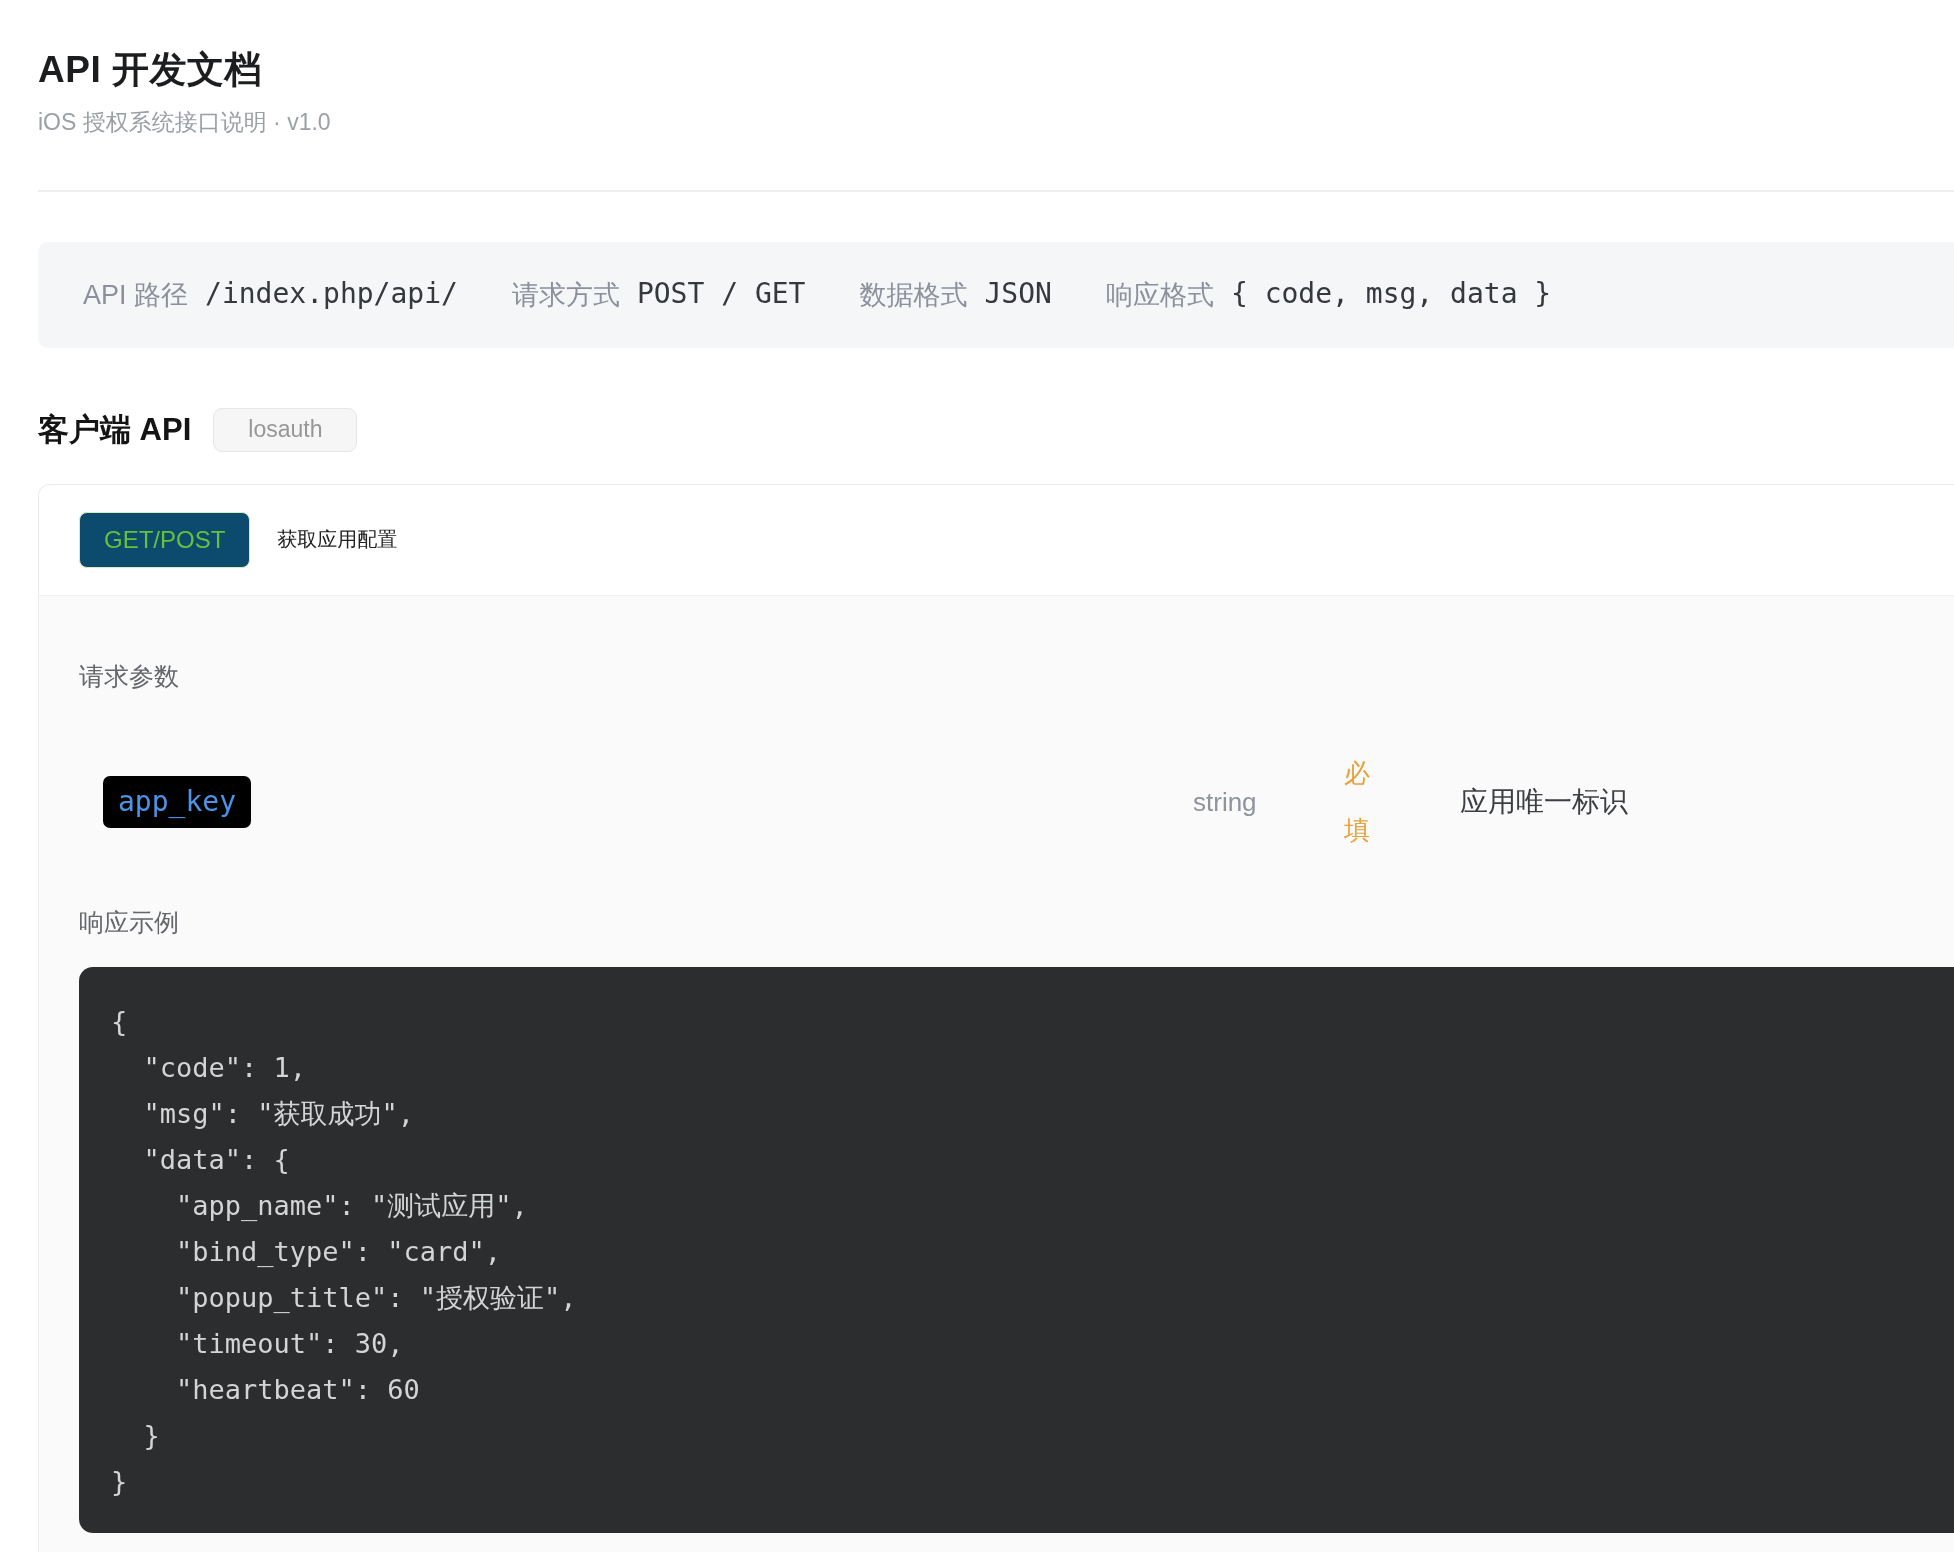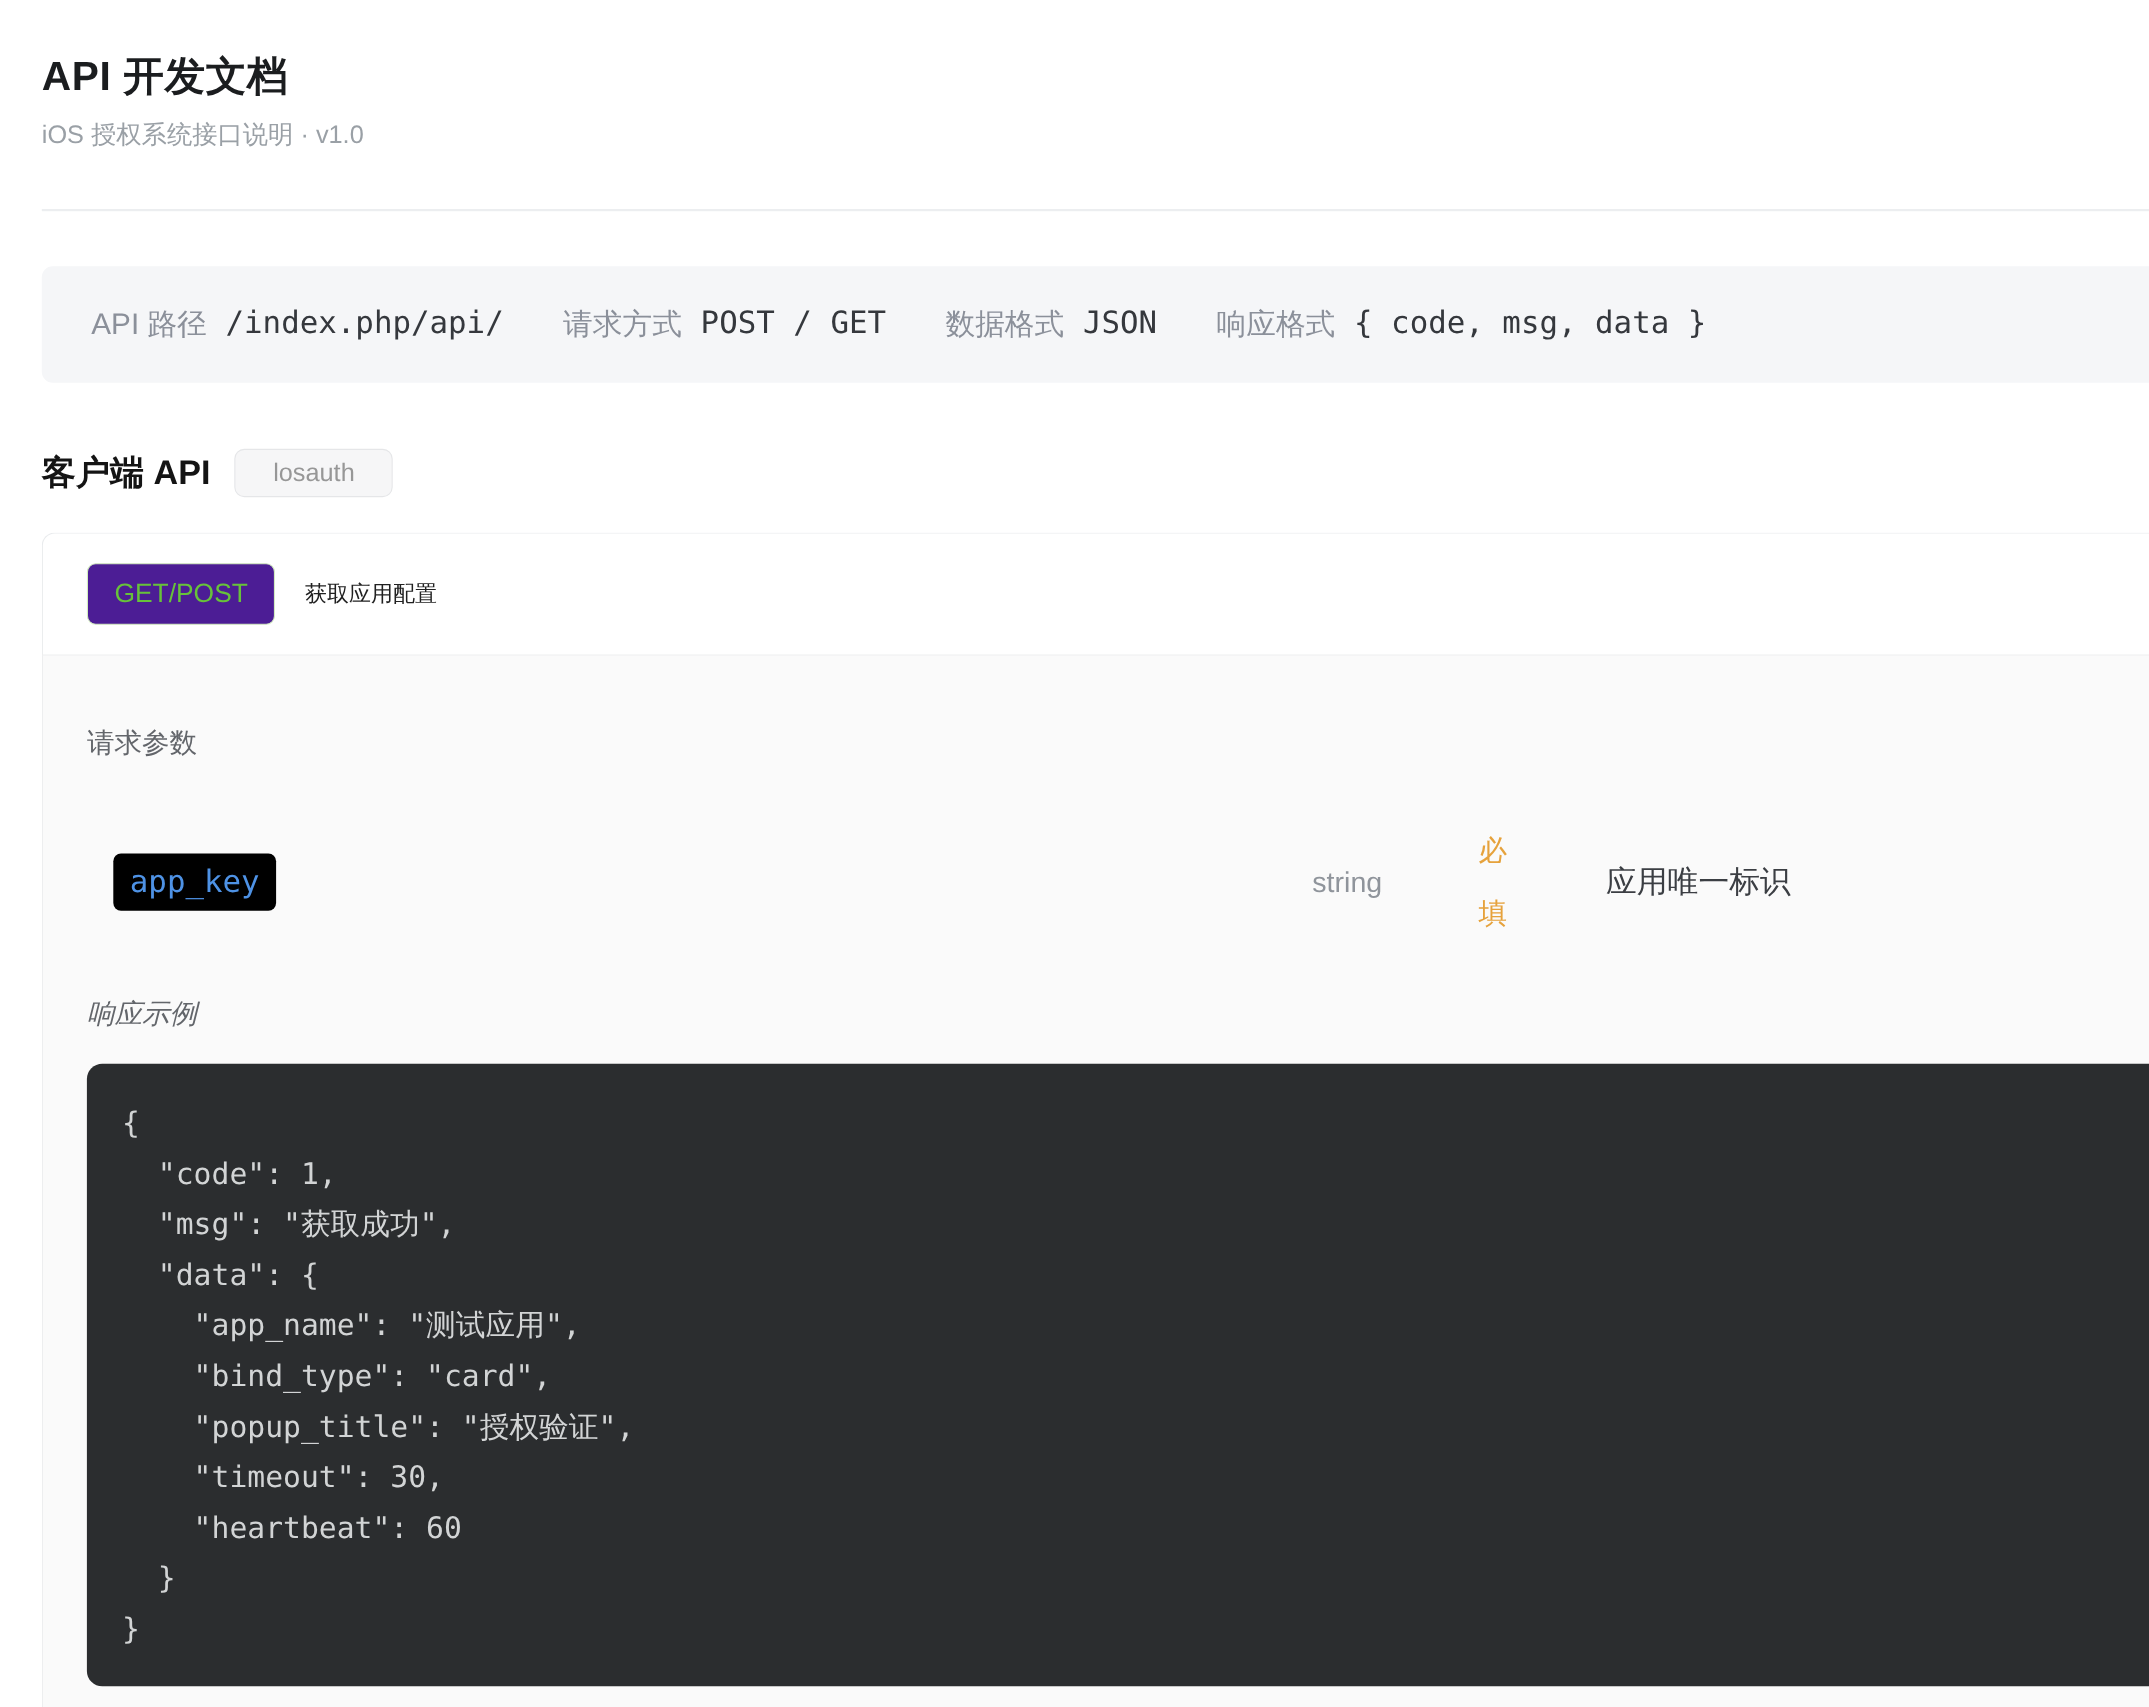--- a/index.html
+++ b/index.html
@@ -23,40 +23,40 @@
   
   .section-head { margin-top: 60px; display: flex; align-items: center; gap: 22px; }
   .section-title { font-size: 31px; font-weight: 700; color: #141414; }
   .section-badge { font-size: 23px; color: #979797; background: #f6f6f7;
                    border: 1px solid #e5e6e8; border-radius: 9px; padding: 7px 34px; line-height: 1.2; }
 
   
   .card { margin-top: 32px; border: 1px solid #e9ebed; border-right: none; border-bottom: none;
           border-radius: 12px 0 0 0; background: #ffffff; }
   .card-header { height: 110px; display: flex; align-items: center; gap: 27px; padding: 0 40px; }
-  .method-badge { font-size: 24px; color: #67c23a; background: #4c1d95; border: 1px solid #d3ecc0;
+  .method-badge { font-size: 24px; color: #67c23a; background: #0c4a6e; border: 1px solid #d3ecc0;
                   border-radius: 8px; padding: 13px 24px; line-height: 1.2; }
   .endpoint-title { font-size: 20px; font-weight: 400; color: #212121; }
 
   .card-body { background: #fafafa; border-top: 1px solid #f0f1f2; padding: 67px 0 60px 40px; }
   .sub-heading { font-size: 25px; font-weight: 500; color: #63666b; line-height: 26px; }
 
   
   .param-row { margin-top: 56px; display: grid; grid-template-columns: 1093px 172px 111px auto;
                align-items: center; }
   .param-name-chip { display: inline-block; margin-left: 24px; background: #000000; border-radius: 7px;
                      padding: 10px 15px; font-family: "DejaVu Sans Mono", monospace;
                      font-size: 28px; color: #4e92e5; line-height: 1.15; }
   .param-type { font-size: 26px; color: #8f949b; margin-left: 21px; }
   .param-required { display: inline-block; width: 30px; font-size: 26px; line-height: 2.2;
                     color: #e6a23c; word-break: break-all; }
   .param-desc { font-size: 28px; color: #3b3e43; padding-left: 5px; }
 
   
-  .resp-heading { margin-top: 50px; font-style: italic; }
+  .resp-heading { margin-top: 50px; }
   .code-block { margin-top: 32px; margin-right: 0; background: #2b2d2f; border-radius: 14px 0 0 14px;
                 padding: 32px 36px 28px 32px; overflow: hidden; }
   .code-block pre { font-family: "DejaVu Sans Mono", monospace; font-size: 27px; line-height: 46px;
                     color: #d2d4d5; white-space: pre; }
 </style>
 </head>
 <body>
 
 <div class="page">
 

